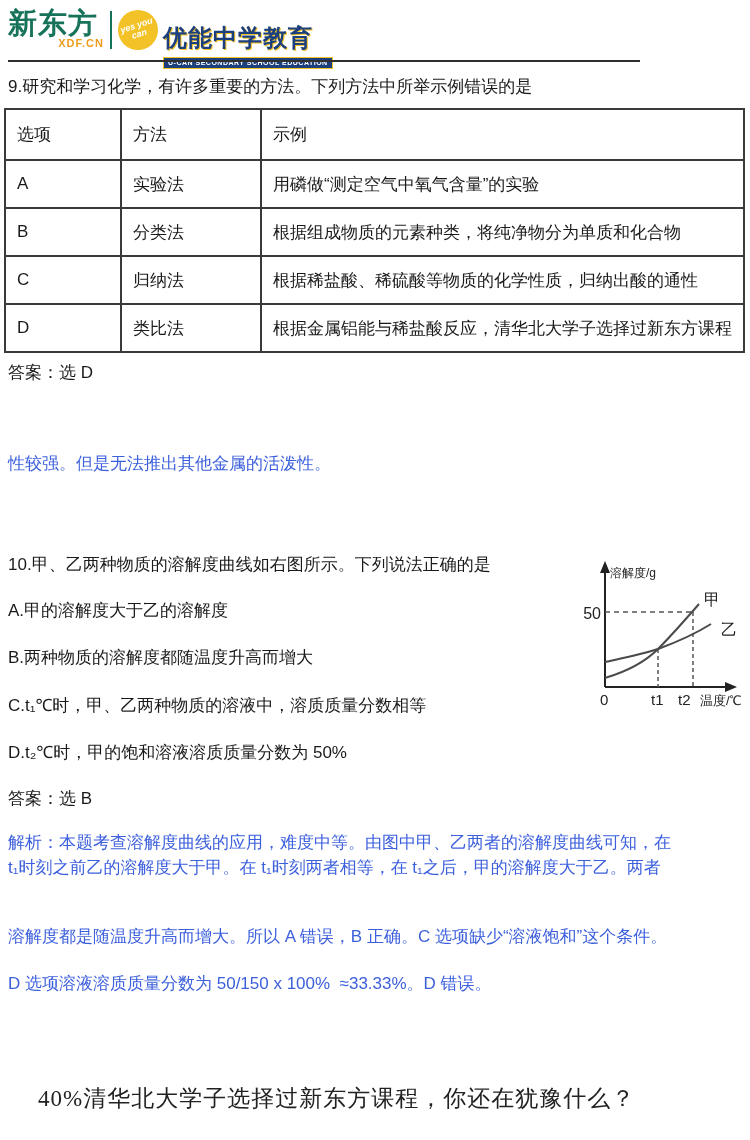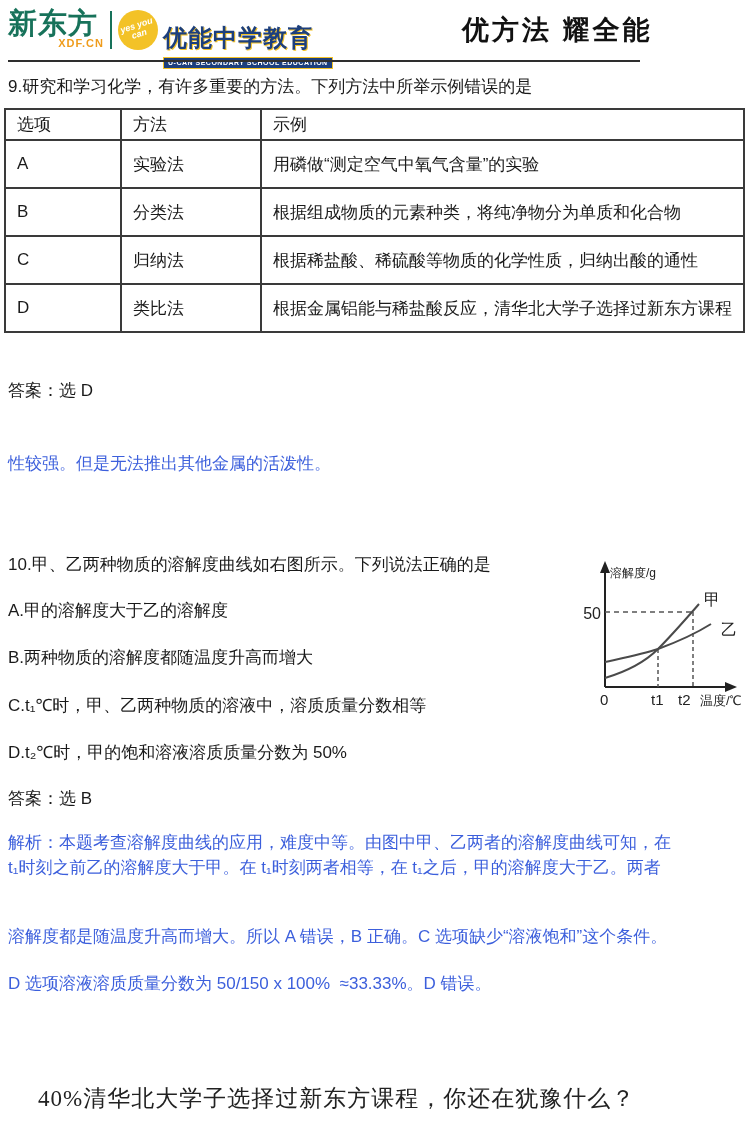--- a/index.html
+++ b/index.html
@@ -54,21 +54,21 @@
   table.q9 {
     position: absolute; left: 4px; top: 108px; width: 741px;
     border-collapse: collapse; font-size: 17px; color: #1a1a1a;
     table-layout: fixed;
   }
   table.q9 td {
     border: 2px solid #3a3a3a;
     height: 48px; vertical-align: middle;
     padding-left: 11px; white-space: nowrap; overflow: hidden;
   }
-  table.q9 tr.hdr td { height: 31px; }
+  table.q9 tr.hdr td { height: 51px; }
 
   
   .chart { position: absolute; left: 563px; top: 553px; }
   .chart text { font-family: "Liberation Sans", sans-serif; fill: #222; }
 
   
   .footer {
     position: absolute; left: 38px; top: 1083px;
     font-family: "Liberation Serif", serif;
     font-size: 23px; color: #222222; letter-spacing: 1px; white-space: pre;
@@ -86,21 +86,20 @@
     </div>
     <div class="logo-sep"></div>
     <div class="ucan-circle">
       <span>yes you can</span>
     </div>
     <div class="ucan-block">
       <div class="ucan-title">优能中学教育</div>
       <div class="ucan-banner">U-CAN SECONDARY SCHOOL EDUCATION</div>
     </div>
   </div>
-  <div class="slogan">优方法 耀全能</div>
   <div class="head-rule"></div>
 
   <div class="line" style="top:75px;">9.研究和学习化学，有许多重要的方法。下列方法中所举示例错误的是</div>
 
   <table class="q9">
     <colgroup>
         <col style="width:116px">
         <col style="width:140px">
         <col>
       </colgroup>
@@ -126,21 +125,21 @@
       <td>根据稀盐酸、稀硫酸等物质的化学性质，归纳出酸的通性</td>
     </tr>
     <tr>
       <td>D</td>
       <td>类比法</td>
       <td>根据金属铝能与稀盐酸反应，清华北大学子选择过新东方课程</td>
     </tr>
   </tbody>
     </table>
 
-  <div class="line" style="top:379px;">答案：选 D</div>
+  <div class="line" style="top:361px;">答案：选 D</div>
   <div class="line blue" style="top:452px;">性较强。但是无法推出其他金属的活泼性。</div>
 
   <div class="line" style="top:553px;">10.甲、乙两种物质的溶解度曲线如右图所示。下列说法正确的是</div>
   <div class="line" style="top:599px;">A.甲的溶解度大于乙的溶解度</div>
   <div class="line" style="top:646px;">B.两种物质的溶解度都随温度升高而增大</div>
   <div class="line" style="top:693px;">C.t₁℃时，甲、乙两种物质的溶液中，溶质质量分数相等</div>
   <div class="line" style="top:740px;">D.t₂℃时，甲的饱和溶液溶质质量分数为 50%</div>
   <div class="line" style="top:787px;">答案：选 B</div>
   <div class="line blue" style="top:831px;">解析：本题考查溶解度曲线的应用，难度中等。由图中甲、乙两者的溶解度曲线可知，在</div>
   <div class="line blue" style="top:856px;">t₁时刻之前乙的溶解度大于甲。在 t₁时刻两者相等，在 t₁之后，甲的溶解度大于乙。两者</div>

